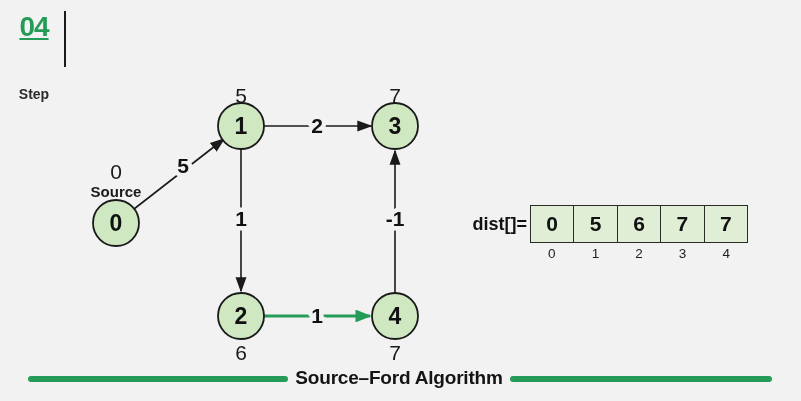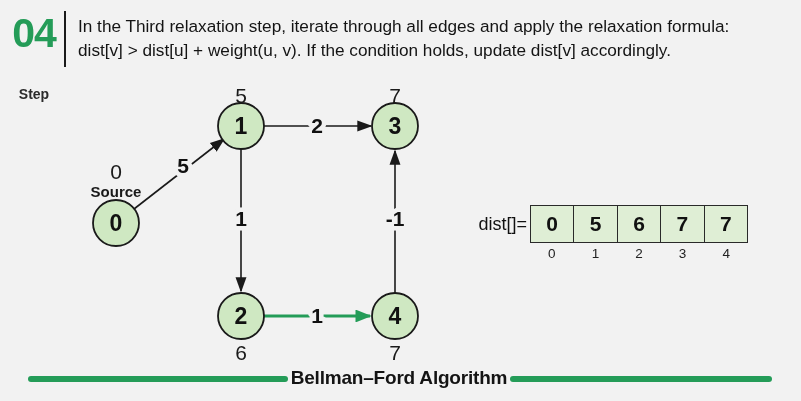--- a/index.html
+++ b/index.html
@@ -11,22 +11,23 @@
   }
   html,body{margin:0;padding:0;}
   body{background:#e8e8e8;font-family:"Liberation Sans",sans-serif;}
   .stage{
     position:relative;width:801px;height:401px;overflow:hidden;
     background:var(--bg);color:var(--ink);
   }
   
   .step-num{
     position:absolute;left:6px;top:13px;width:56px;text-align:center;
-    font-size:41px;line-height:1;font-weight:bold;color:var(--accent);
+    font-size:28px;line-height:1;font-weight:bold;color:var(--accent);
     letter-spacing:-1px;
+    text-decoration:underline;
   }
   .step-label{
     position:absolute;left:6px;top:50px;width:56px;text-align:center;
     font-size:14px;font-weight:bold;color:#2b2b2b;margin-top:36px;
   }
   .header-divider{
     position:absolute;left:64px;top:11px;width:2.4px;height:56px;
     background:var(--ink);
   }
   .header-text{
@@ -44,21 +45,21 @@
   .dist-label{font:21px "Liberation Sans",sans-serif;fill:var(--ink);text-anchor:middle;}
   .weight-label{
     font:bold 21px "Liberation Sans",sans-serif;fill:#111;text-anchor:middle;
     paint-order:stroke;stroke:var(--bg);stroke-width:9px;stroke-linejoin:round;
   }
   .source-label{font:bold 15px "Liberation Sans",sans-serif;fill:var(--ink);text-anchor:middle;}
   
   .dist-eq{
     position:absolute;left:455px;top:205px;width:72px;height:38px;
     display:flex;align-items:center;justify-content:flex-end;
-    font-size:18px;font-weight:normal;color:#111;
+    font-size:18px;font-weight:bold;color:#111;
   }
   .dist-cells{
     position:absolute;left:530px;top:205px;width:218px;height:38px;
     display:flex;border:1.7px solid #2a2a2a;box-sizing:border-box;
     background:var(--cell-fill);
   }
   .dist-cell{
     flex:1;display:flex;align-items:center;justify-content:center;
     font-size:21px;font-weight:bold;color:#111;
     border-right:1.7px solid #2a2a2a;
@@ -83,24 +84,20 @@
   }
 </style>
 </head>
 <body>
 
 <div class="stage">
 
   <div class="step-num">04</div>
   <div class="step-label">Step</div>
   <div class="header-divider"></div>
-  <div class="header-text">
-    <div>In the Third relaxation step, iterate through all edges and apply the relaxation formula:</div>
-    <div>dist[v] &gt; dist[u] + weight(u, v). If the condition holds, update dist[v] accordingly.</div>
-  </div>
 
   <svg class="graph-svg" width="470" height="401" viewBox="0 0 470 401">
     <defs>
       <marker id="arrow-dark" viewBox="0 0 10 8" refX="9" refY="4" markerWidth="9.5" markerHeight="8" orient="auto-start-reverse">
         <path class="mk-dark" d="M0,0.4 L10,4 L0,7.6 z"></path>
       </marker>
       <marker id="arrow-green" viewBox="0 0 10 8" refX="9" refY="4" markerWidth="6" markerHeight="4.6" orient="auto-start-reverse">
         <path class="mk-green" d="M0,0 L10,4 L0,8 z"></path>
       </marker>
     </defs>
@@ -155,16 +152,16 @@
   </div>
   <div class="dist-indices">
     <div class="dist-index">0</div>
     <div class="dist-index">1</div>
     <div class="dist-index">2</div>
     <div class="dist-index">3</div>
     <div class="dist-index">4</div>
   </div>
 
   <div class="footer-line left"></div>
-  <div class="footer-title">Bellman–Ford Algorithm</div>
+  <div class="footer-title">Source–Ford Algorithm</div>
   <div class="footer-line right"></div>
 
 </div>
 
 </body></html>

